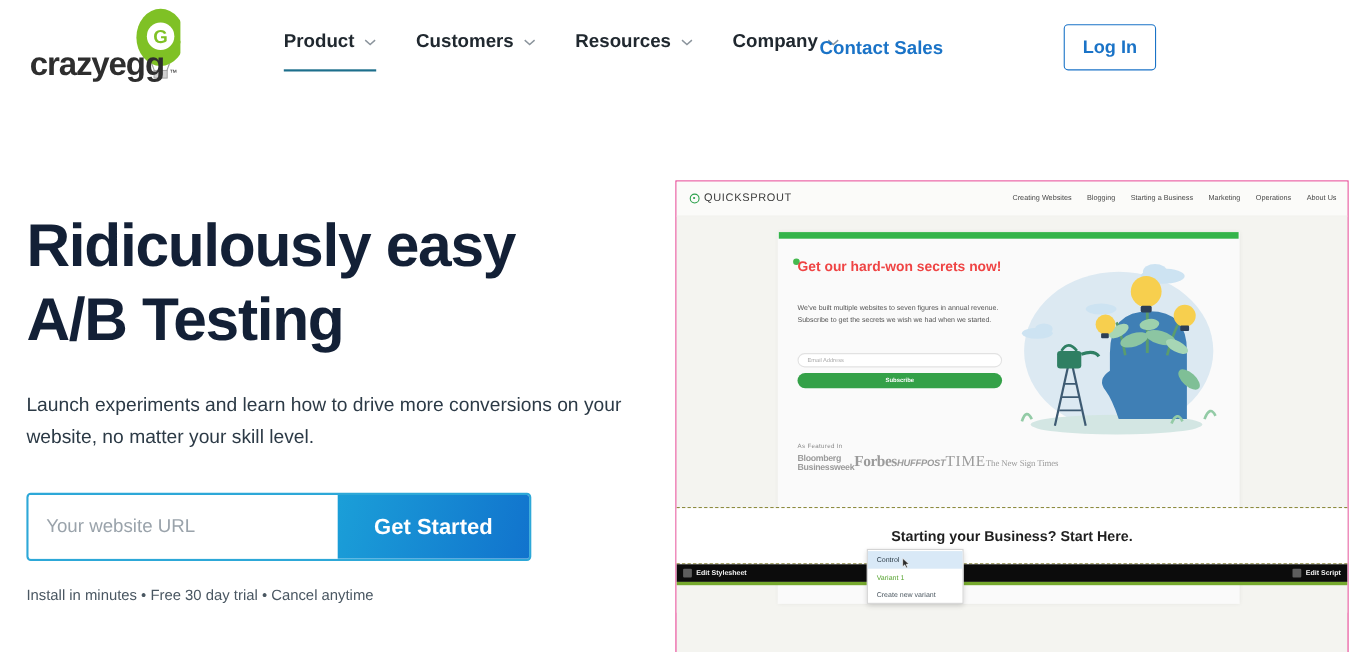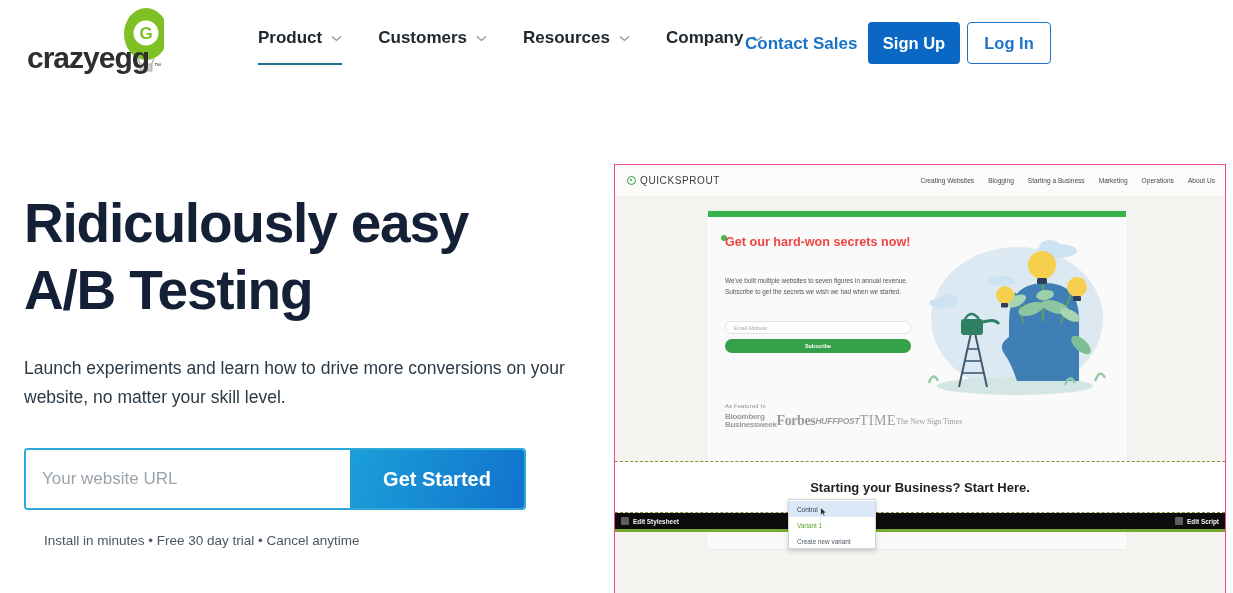--- a/index.html
+++ b/index.html
@@ -82,21 +82,21 @@
     color: #132036; letter-spacing: -1.2px;
   }
   .hero-sub {
     margin-top: 30px;
     font-size: 17.5px; line-height: 1.62;
     color: #2c3a46; max-width: 560px;
   }
 
   .cta-form {
     position: absolute; left: 24px; top: 448px;
-    width: 502px; height: 62px;
+    width: 459px; height: 62px;
     display: flex;
     border: 2px solid #2da8d8;
     border-radius: 4px;
     overflow: hidden;
     background: #fff;
   }
   .cta-input {
     flex: 1; border: none; outline: none;
     padding: 0 16px;
     font-size: 17px; color: #2c3a46;
@@ -106,21 +106,21 @@
   .cta-input::placeholder { color: #9aa3ab; }
   .cta-btn {
     width: 174px; border: none;
     background: linear-gradient(105deg, #1b9fd8 0%, #1173cd 100%);
     color: #fff; font-size: 20px; font-weight: bold;
     font-family: "Liberation Sans", sans-serif;
     cursor: pointer;
   }
   .cta-note {
     position: absolute; left: 24px; top: 533px;
-    font-size: 13.5px; color: #4a5762; margin-left: 20px;
+    font-size: 13.5px; color: #4a5762;
   }
 
   
   .product-shot {
     position: absolute; left: 614px; top: 164px;
     width: 612px; height: 500px;
     background: #f4f4f0;
     border: 1px solid #ec4899;
     overflow: hidden;
     font-family: "Liberation Sans", sans-serif;
@@ -389,21 +389,20 @@
       <span class="caret">
         <svg class="caret-svg" width="11" height="7" viewBox="0 0 11 7">
             <path d="M1 1.5 L5.5 5.5 L10 1.5" fill="none" stroke="#8b949c" stroke-width="1.3"></path>
           </svg>
       </span>
     </div>
 
   </div>
 
   <div class="contact-sales">Contact Sales</div>
-  <button class="btn-signup">Sign Up</button>
   <button class="btn-login">Log In</button>
 </div>
 
 <div class="hero-left">
   <h1 class="hero-title">
     <span>Ridiculously easy</span><br>
     <span>A/B Testing</span>
   </h1>
   <p class="hero-sub">Launch experiments and learn how to drive more conversions on your website, no matter your skill level.</p>
 </div>

